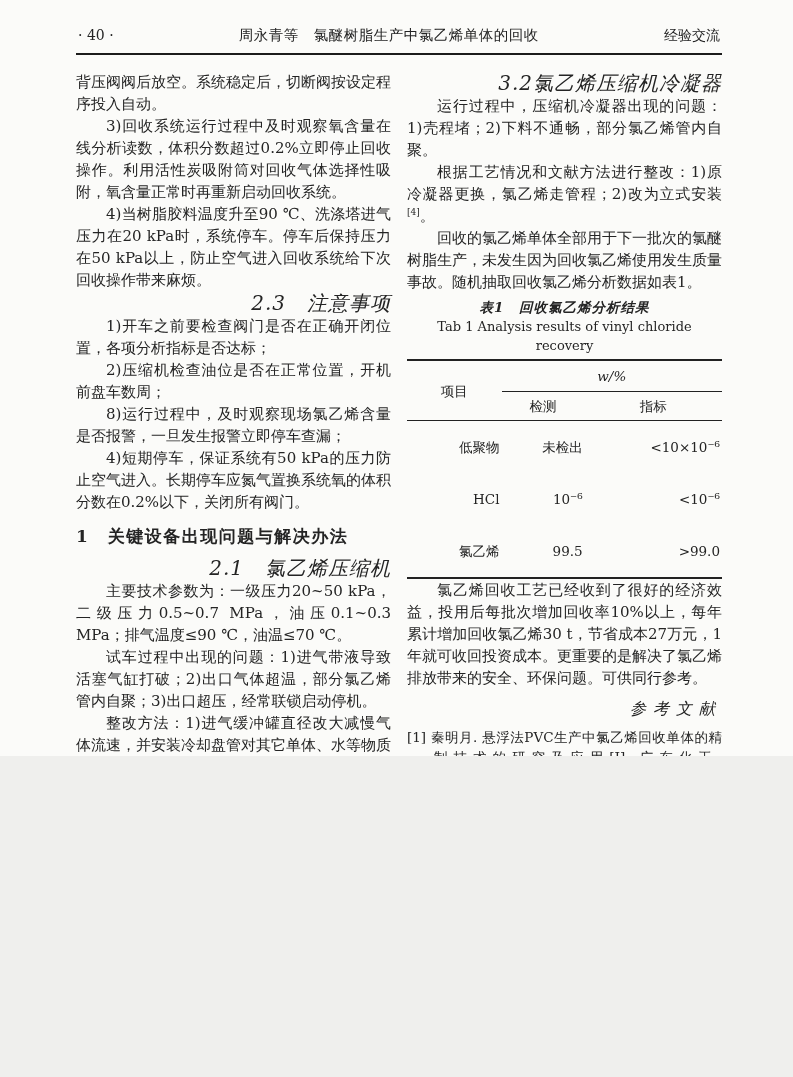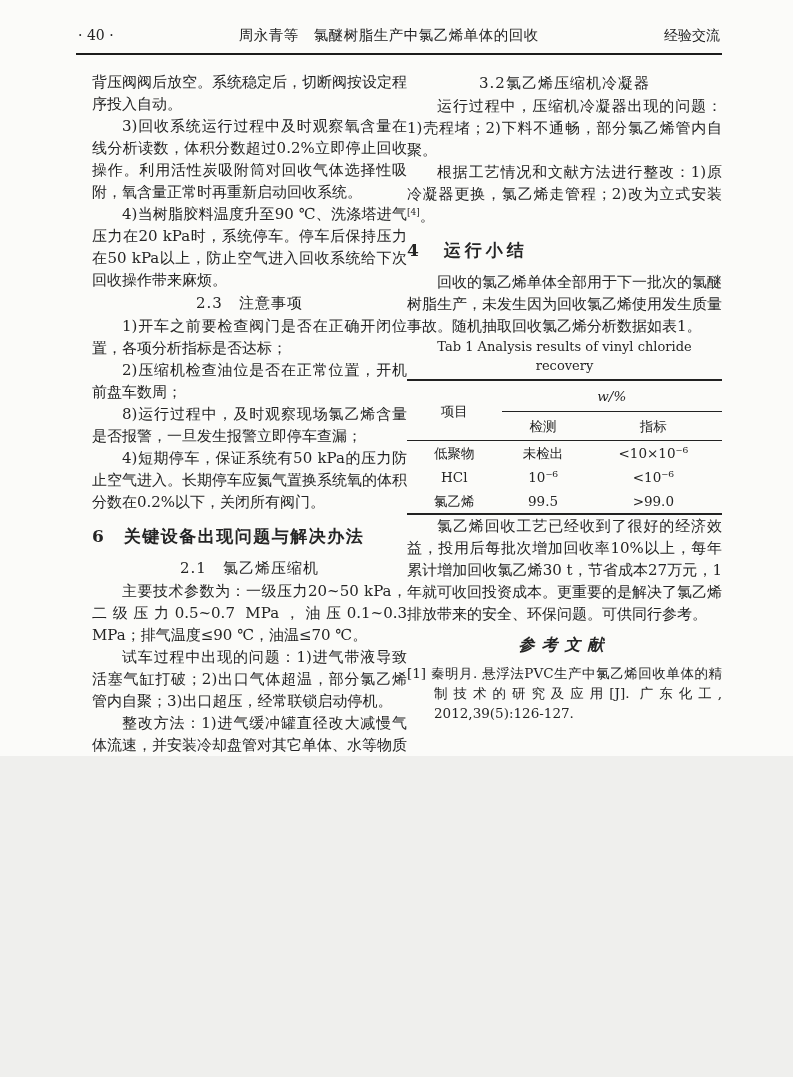--- a/index.html
+++ b/index.html
@@ -16,56 +16,56 @@
   
   .running-head{
     display:flex;justify-content:space-between;align-items:baseline;
     font-size:14px;
     padding:0 2px 8px 2px;
   }
   .rh-title{font-size:14.5px;letter-spacing:0.5px;}
   .hrule{border-bottom:2.5px solid #1c1c1c;margin-bottom:16px;}
 
   
-  .columns{display:flex;height:786px;overflow:hidden;margin-left:16px;}
+  .columns{display:flex;gap:16px;height:786px;overflow:hidden;}
   .col{width:315px;font-size:15px;line-height:22px;text-align:justify;}
   .col p{margin:0;text-indent:2em;}
   .col p.noindent{text-indent:0;}
 
   h3.sect{
     font-size:17px;font-weight:bold;margin:11px 0 9px 0;
     letter-spacing:1.5px;text-indent:0;line-height:24px;text-align:left;
   }
   h3.spaced{letter-spacing:4px;}
   h4.kai{
-    font-size:15px;font-weight:500;
-    margin:1px 0;line-height:22px;text-align:center;letter-spacing:1px;
+    font-size:20px;font-weight:500;font-style:italic;
+    margin:1px 0;line-height:22px;text-align:right;letter-spacing:1px;
   }
   sup.cite{font-size:9px;line-height:0;vertical-align:super;}
 
   
   .tbl-caption-zh{
     text-align:center;font-size:13.5px;font-weight:bold;font-style:italic;
     margin-top:5px;line-height:19px;letter-spacing:1px;
   }
   .tbl-caption-en{text-align:center;font-size:13px;line-height:19px;margin-bottom:4px;}
   table.an-table{
     width:100%;border-collapse:collapse;
     border-top:2.2px solid #222;border-bottom:2.2px solid #222;
     font-size:13.5px;
   }
   table.an-table td{text-align:center;padding:4px 2px;}
   td.c-item{width:30%;border-bottom:1.6px solid #222;}
   td.c-w{border-bottom:1px solid #222;font-style:italic;padding:2px 2px;}
   tr.subhead td{border-bottom:1.6px solid #222;padding:3px 2px;}
-  tr.datarow td{padding:1px 2px;}
+  tr.datarow td{padding:15px 2px;text-align:right;}
 
   
   .refs-title{
-    text-align:center;font-size:16px;font-weight:700;font-style:italic;
+    text-align:right;font-size:16px;font-weight:400;font-style:italic;
     letter-spacing:7px;margin:9px 0 7px 0;
   }
   .ref{
     font-size:13.5px;line-height:20px;
     padding-left:2em;text-indent:-2em;text-align:justify;margin:0;
   }
 
   
   .ornament{margin-top:12px;height:11px;}
   .slogan{text-align:center;color:#737373;}
@@ -94,34 +94,34 @@
 
     <section class="col">
       <p class="noindent">背压阀阀后放空。系统稳定后，切断阀按设定程序投入自动。</p>
       <p>3)回收系统运行过程中及时观察氧含量在线分析读数，体积分数超过0.2%立即停止回收操作。利用活性炭吸附筒对回收气体选择性吸附，氧含量正常时再重新启动回收系统。</p>
       <p>4)当树脂胶料温度升至90 ℃、洗涤塔进气压力在20 kPa时，系统停车。停车后保持压力在50 kPa以上，防止空气进入回收系统给下次回收操作带来麻烦。</p>
       <h4 class="kai">2.3　注意事项</h4>
       <p>1)开车之前要检查阀门是否在正确开闭位置，各项分析指标是否达标；</p>
       <p>2)压缩机检查油位是否在正常位置，开机前盘车数周；</p>
       <p>8)运行过程中，及时观察现场氯乙烯含量是否报警，一旦发生报警立即停车查漏；</p>
       <p>4)短期停车，保证系统有50 kPa的压力防止空气进入。长期停车应氮气置换系统氧的体积分数在0.2%以下，关闭所有阀门。</p>
-      <h3 class="sect">6　关键设备出现问题与解决办法</h3>
+      <h3 class="sect">1　关键设备出现问题与解决办法</h3>
       <h4 class="kai">2.1　氯乙烯压缩机</h4>
       <p>主要技术参数为：一级压力20~50 kPa，二级压力0.5~0.7 MPa，油压0.1~0.3 MPa；排气温度≤90 ℃，油温≤70 ℃。</p>
       <p>试车过程中出现的问题：1)进气带液导致活塞气缸打破；2)出口气体超温，部分氯乙烯管内自聚；3)出口超压，经常联锁启动停机。</p>
       <p>整改方法：1)进气缓冲罐直径改大减慢气体流速，并安装冷却盘管对其它单体、水等物质进行冷却；2)冷却介质全部有循环水改为7 ℃冷冻水；3)在</p>
     </section>
 
     <section class="col">
       <h4 class="kai">3.2氯乙烯压缩机冷凝器</h4>
       <p>运行过程中，压缩机冷凝器出现的问题：1)壳程堵；2)下料不通畅，部分氯乙烯管内自聚。</p>
       <p><span>根据工艺情况和文献方法进行整改：1)原冷凝器更换，氯乙烯走管程；2)改为立式安装</span><sup class="cite">[4]</sup><span>。</span></p>
-      <h3 class="sect spaced">4　运行小结</h3>
       <p>回收的氯乙烯单体全部用于下一批次的氯醚树脂生产，未发生因为回收氯乙烯使用发生质量事故。随机抽取回收氯乙烯分析数据如表1。</p>
 
+      <div class="tbl-caption-zh">表1　回收氯乙烯分析结果</div>
       <div class="tbl-caption-en">Tab 1 Analysis results of vinyl chloride recovery</div>
       <table class="an-table">
         <tbody>
           <tr>
             <td class="c-item" rowspan="2">项目</td>
             <td class="c-w" colspan="2">w/%</td>
           </tr>
           <tr class="subhead">
             <td>检测</td>
             <td>指标</td>

